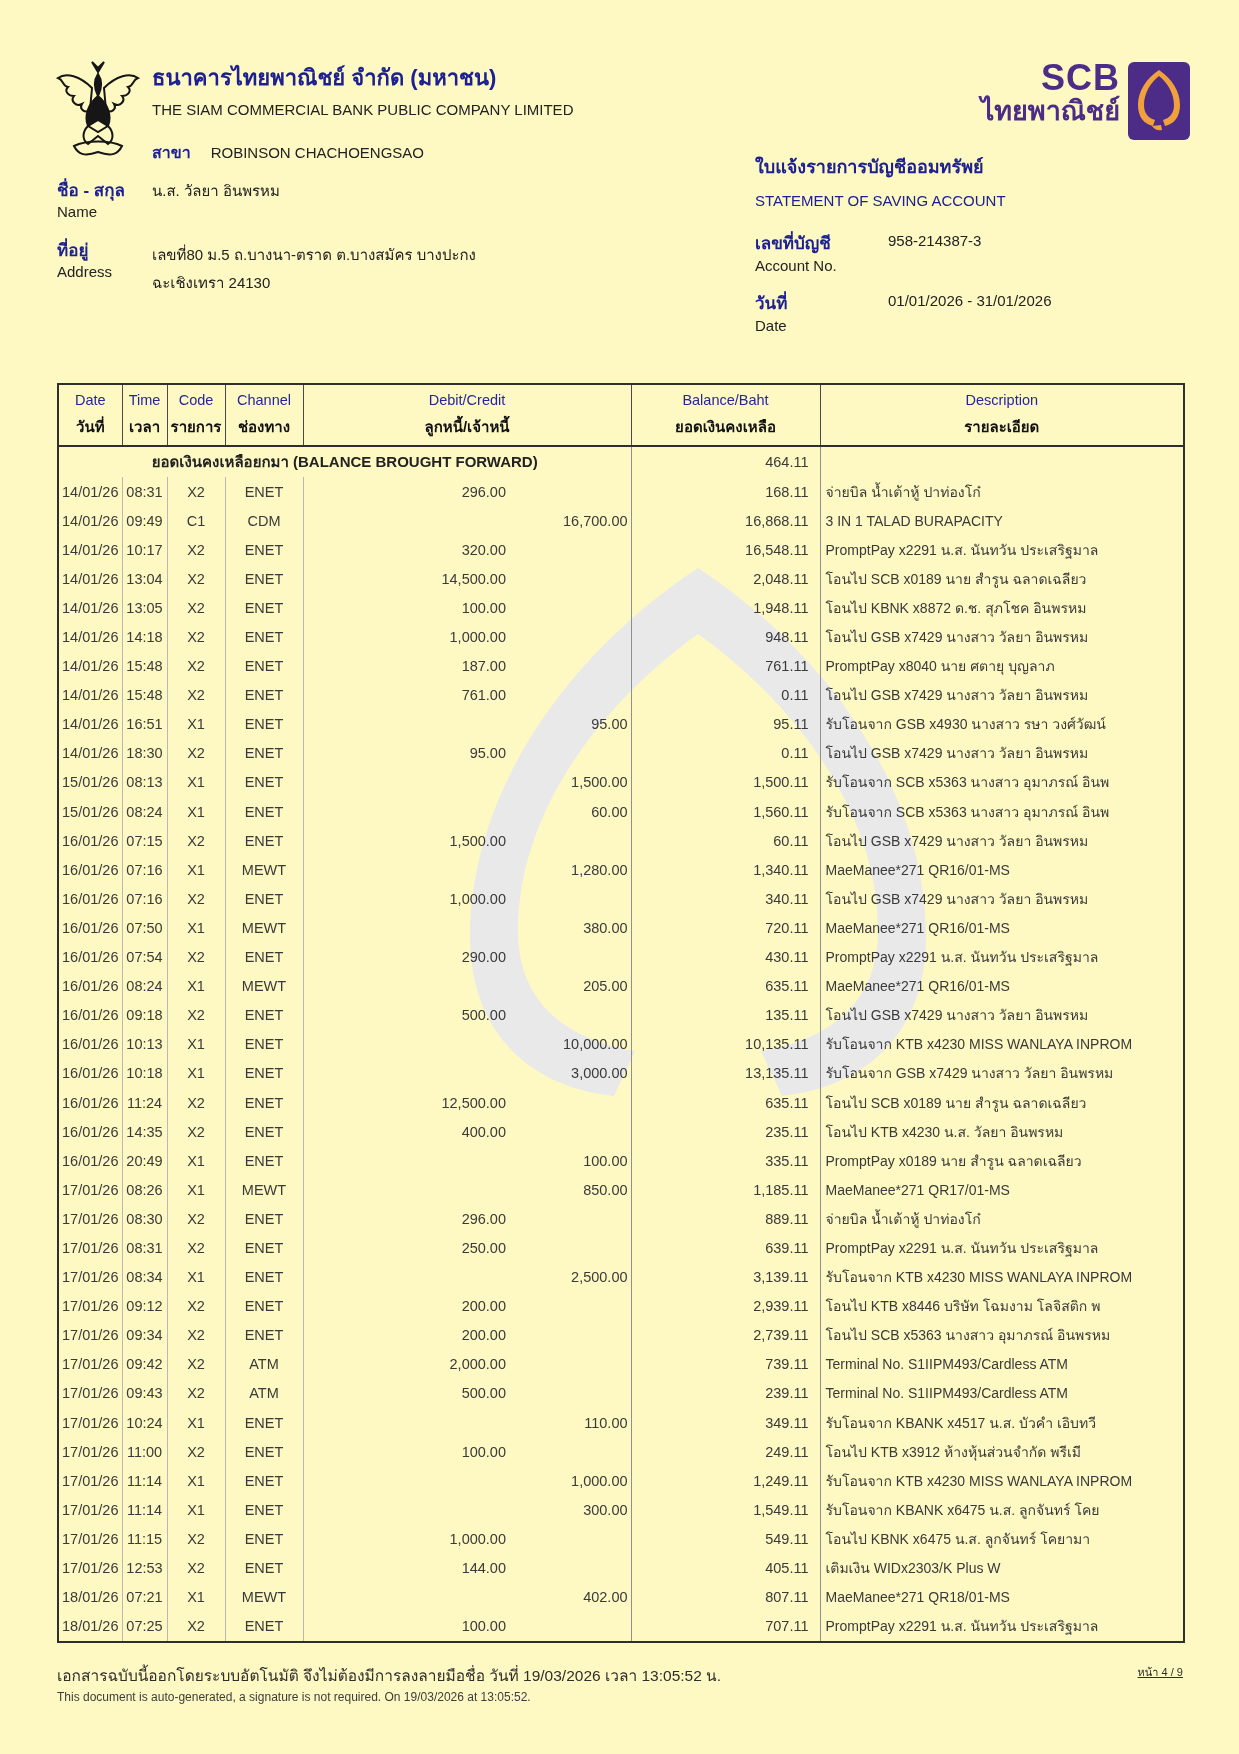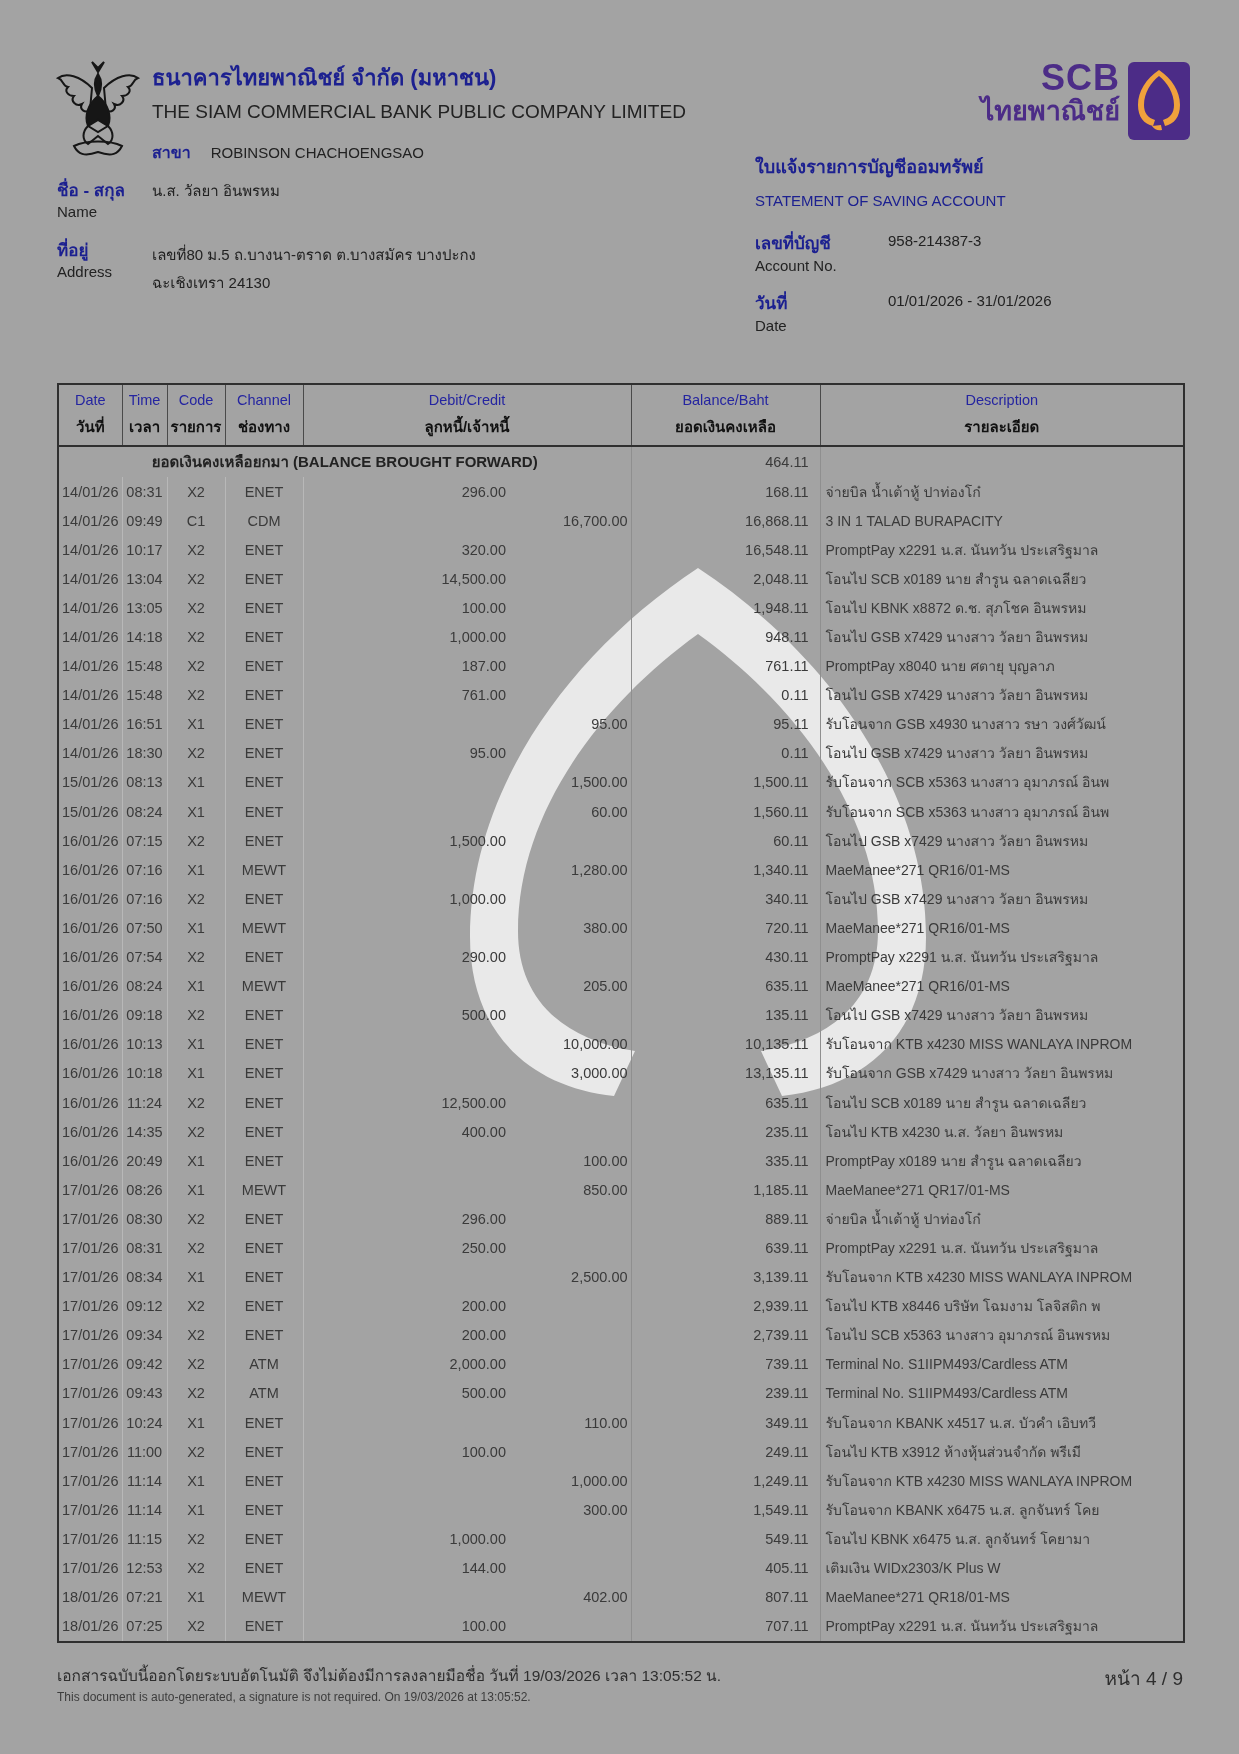--- a/index.html
+++ b/index.html
@@ -1,20 +1,20 @@
 <!DOCTYPE html>
 <html><head>
 <meta charset="utf-8">
 <style>
   html,body{margin:0;padding:0;background:#fff;}
-  #page{position:relative;width:1239px;height:1754px;background:#a3a3a3;overflow:hidden;
+  #page{position:relative;width:1239px;height:1754px;background:#fef9c3;overflow:hidden;
         font-family:"Liberation Sans", sans-serif;color:#222;}
   .abs{position:absolute;}
   .bank-name-th{left:152px;top:60px;font-size:22px;font-weight:bold;color:#1c2090;}
-  .bank-name-en{left:152px;top:101px;font-size:19px;color:#222;}
+  .bank-name-en{left:152px;top:101px;font-size:15px;color:#222;}
   .branch-line{left:152px;top:140px;font-size:15px;color:#222;}
   .branch-label{font-weight:bold;color:#1c2090;font-size:16px;margin-right:20px;}
   .fld-label{font-size:17px;font-weight:bold;color:#1c2090;}
   .fld-sub{font-size:15px;color:#222;text-align:center;}
   .fld-val{font-size:15px;color:#222;}
   
   .scb-text{right:119px;top:60px;text-align:right;color:#4c2c87;font-weight:bold;line-height:1;}
   .scb-text .l1{font-size:36px;letter-spacing:1px;}
   .scb-text .l2{font-size:27px;margin-top:2px;}
   .stmt-title-th{left:755px;top:152px;font-size:18px;font-weight:bold;color:#1c2090;}
@@ -33,21 +33,21 @@
   #stmt td.c{text-align:center;border-right:1px solid #b8b8b8;}
   #stmt td.debit{text-align:right;padding-right:5px;}
   #stmt td.credit{text-align:right;padding-right:3px;border-right:1px solid #8f8f8f;}
   #stmt td.balance{text-align:right;padding-right:11px;border-right:1px solid #8f8f8f;}
   #stmt td.desc{text-align:left;padding-left:5px;font-size:14px;}
   #stmt tr.bf td.bf-label{text-align:center;font-weight:600;font-size:15px;color:#222;height:30px;
                           border-right:1px solid #8f8f8f;}
   
   .foot-th{left:57px;top:1663px;font-size:15.5px;color:#2e2e2e;}
   .foot-en{left:57px;top:1690px;font-size:12px;color:#3c3c3c;text-align:center;}
-  .page-no{right:56px;top:1663px;font-size:19px;color:#2e2e2e;}
+  .page-no{right:56px;top:1663px;font-size:11px;color:#2e2e2e;text-decoration:underline;}
 </style>
 </head>
 <body>
 
 <div id="page">
 
   <div class="abs" style="left:52px;top:58px;width:92px;height:104px;">
     <svg width="92" height="104" viewBox="0 0 92 104">
       <g fill="none" stroke="#161616" stroke-width="2">
         <path d="M46,14 L40,4 L46,10 L52,4 Z" fill="#161616"></path>

